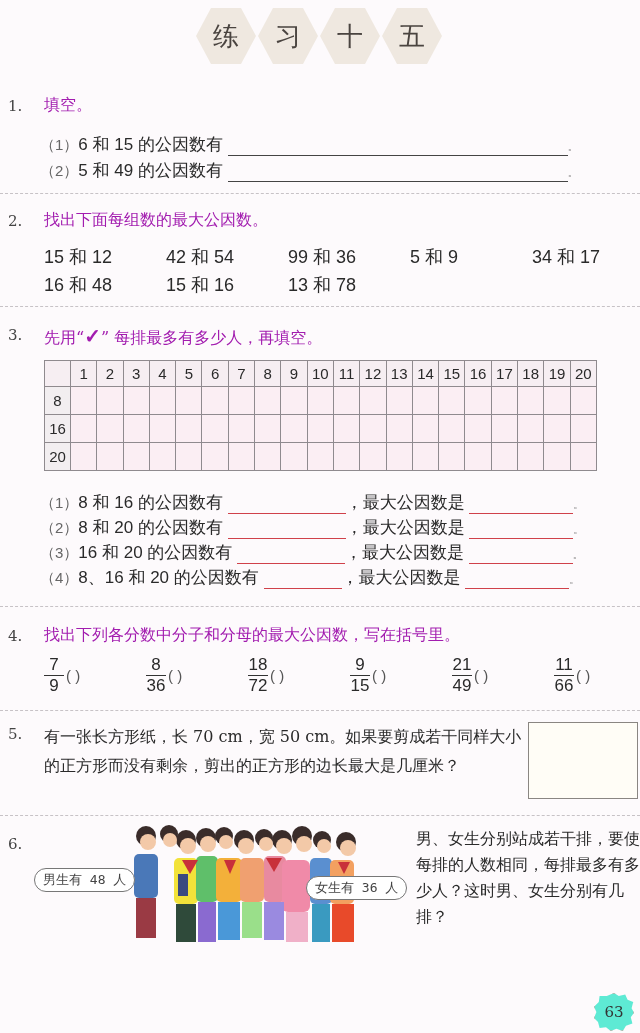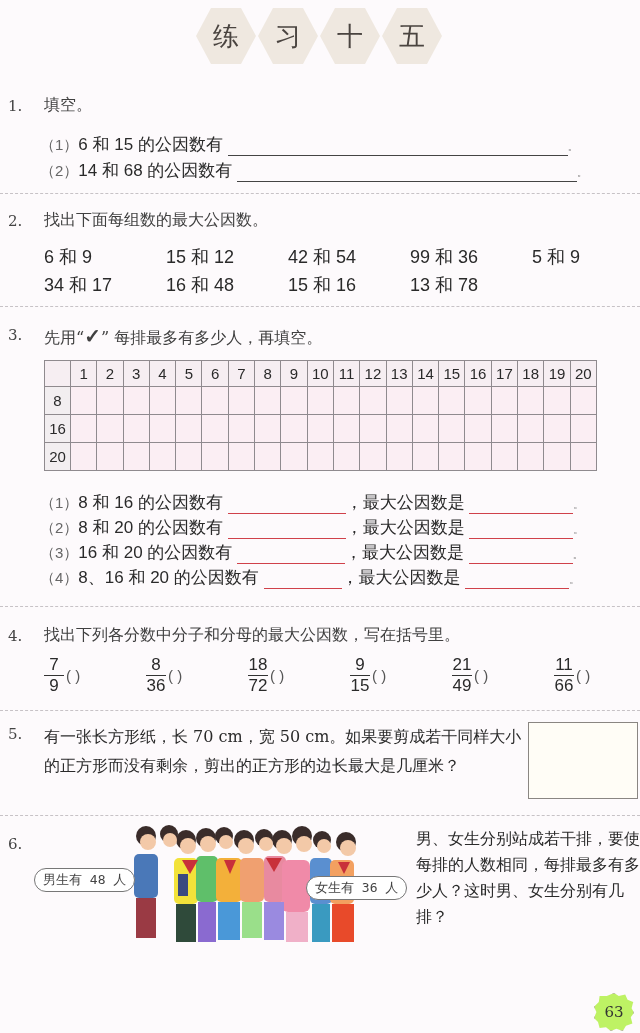--- a/index.html
+++ b/index.html
@@ -9,21 +9,21 @@
   
   .title { position: absolute; top: 8px; left: 196px; display: flex; gap: 2px; }
   .hex { width: 60px; height: 56px; background: #efe8e0;
          clip-path: polygon(25% 0, 75% 0, 100% 50%, 75% 100%, 25% 100%, 0 50%);
          display: flex; align-items: center; justify-content: center;
          font-family: "DejaVu Serif", serif; font-size: 26px; color: #4a4440; }
 
   .divider { position: absolute; left: 0; width: 640px; border-top: 1.5px dashed #c7c2c6; }
 
   .qnum { position: absolute; left: 8px; font-family: "DejaVu Serif", serif; font-size: 15px; color: #444; }
-  .qtext { position: absolute; left: 44px; font-family: "DejaVu Serif", serif; font-size: 16px; color: #404040; white-space: nowrap; }
+  .qtext { position: absolute; left: 44px; font-family: "DejaVu Serif", serif; font-size: 16px; color: #a21caf; white-space: nowrap; }
   .line { position: absolute; font-family: "Liberation Sans", sans-serif; font-size: 17px; color: #2a2a2a; white-space: nowrap; }
   .idx { color: #666; font-size: 15px; }
   .blank { display: inline-block; border-bottom: 1.5px solid #444; vertical-align: bottom; height: 16px; }
   .blank.red { border-bottom: 1.5px solid #d0414a; }
   .dot { font-size: 10px; color: #666; }
 
   .grid2 { position: absolute; left: 44px; top: 245px; display: grid; grid-template-columns: 122px 122px 122px 122px 122px; row-gap: 4px;
            font-family: "Liberation Sans", sans-serif; font-size: 18px; }
 
   
@@ -42,21 +42,21 @@
   .q5-text { position: absolute; left: 44px; top: 722px; width: 480px; font-family: "DejaVu Serif", serif; font-size: 16px; line-height: 29px; }
   .answer-box { position: absolute; left: 528px; top: 722px; width: 110px; height: 77px; border: 1.5px solid #8a8682; background: #fffdf6; }
 
   .q6-text { position: absolute; left: 416px; top: 826px; width: 224px; font-family: "DejaVu Serif", serif; font-size: 16px; line-height: 26px; }
 
   .illus { position: absolute; left: 124px; top: 822px; width: 244px; height: 128px; }
   .bubble { position: absolute; background: #fff; border: 1.5px solid #777; border-radius: 12px; padding: 2px 8px;
             font-family: "DejaVu Sans Mono", monospace; font-size: 13px; color: #444; white-space: nowrap; }
 
   .pagenum { position: absolute; left: 594px; top: 993px; width: 40px; height: 38px;
-             background: #bef264; border: 1px solid #b9b2a8;
+             background: #5eead4; border: 1px solid #b9b2a8;
              clip-path: polygon(50% 0, 62% 8%, 78% 4%, 84% 18%, 98% 24%, 94% 40%, 100% 52%, 92% 64%, 96% 80%, 80% 86%, 72% 100%, 56% 94%, 42% 100%, 30% 90%, 14% 92%, 10% 76%, 0 66%, 6% 50%, 0 36%, 12% 24%, 14% 8%, 32% 8%);
              display: flex; align-items: center; justify-content: center;
              font-family: "DejaVu Serif", serif; font-size: 15px; color: #333; }
 </style>
 </head>
 <body>
 
 <div class="title">
   <div class="hex">练</div>
   <div class="hex">习</div>
@@ -64,29 +64,28 @@
   <div class="hex">五</div>
 </div>
 
 <div class="qnum" style="top:97px">1.</div>
 <div class="qtext" style="top:95px">填空。</div>
 <div class="line" style="left:40px; top:133px">
   <span class="idx">（1）</span><span>6 和 15 的公因数有</span>
   <span class="blank" style="width:340px"></span><span class="dot">。</span>
 </div>
 <div class="line" style="left:40px; top:159px">
-  <span class="idx">（2）</span><span>14 和 68 的公因数有</span>
+  <span class="idx">（2）</span><span>5 和 49 的公因数有</span>
   <span class="blank" style="width:340px"></span><span class="dot">。</span>
 </div>
 <div class="divider" style="top:193px"></div>
 
 <div class="qnum" style="top:212px">2.</div>
 <div class="qtext" style="top:210px">找出下面每组数的最大公因数。</div>
 <div class="grid2">
-  <span>6 和 9</span>
   <span>15 和 12</span>
   <span>42 和 54</span>
   <span>99 和 36</span>
   <span>5 和 9</span>
   <span>34 和 17</span>
   <span>16 和 48</span>
   <span>15 和 16</span>
   <span>13 和 78</span>
 </div>
 <div class="divider" style="top:306px"></div>

